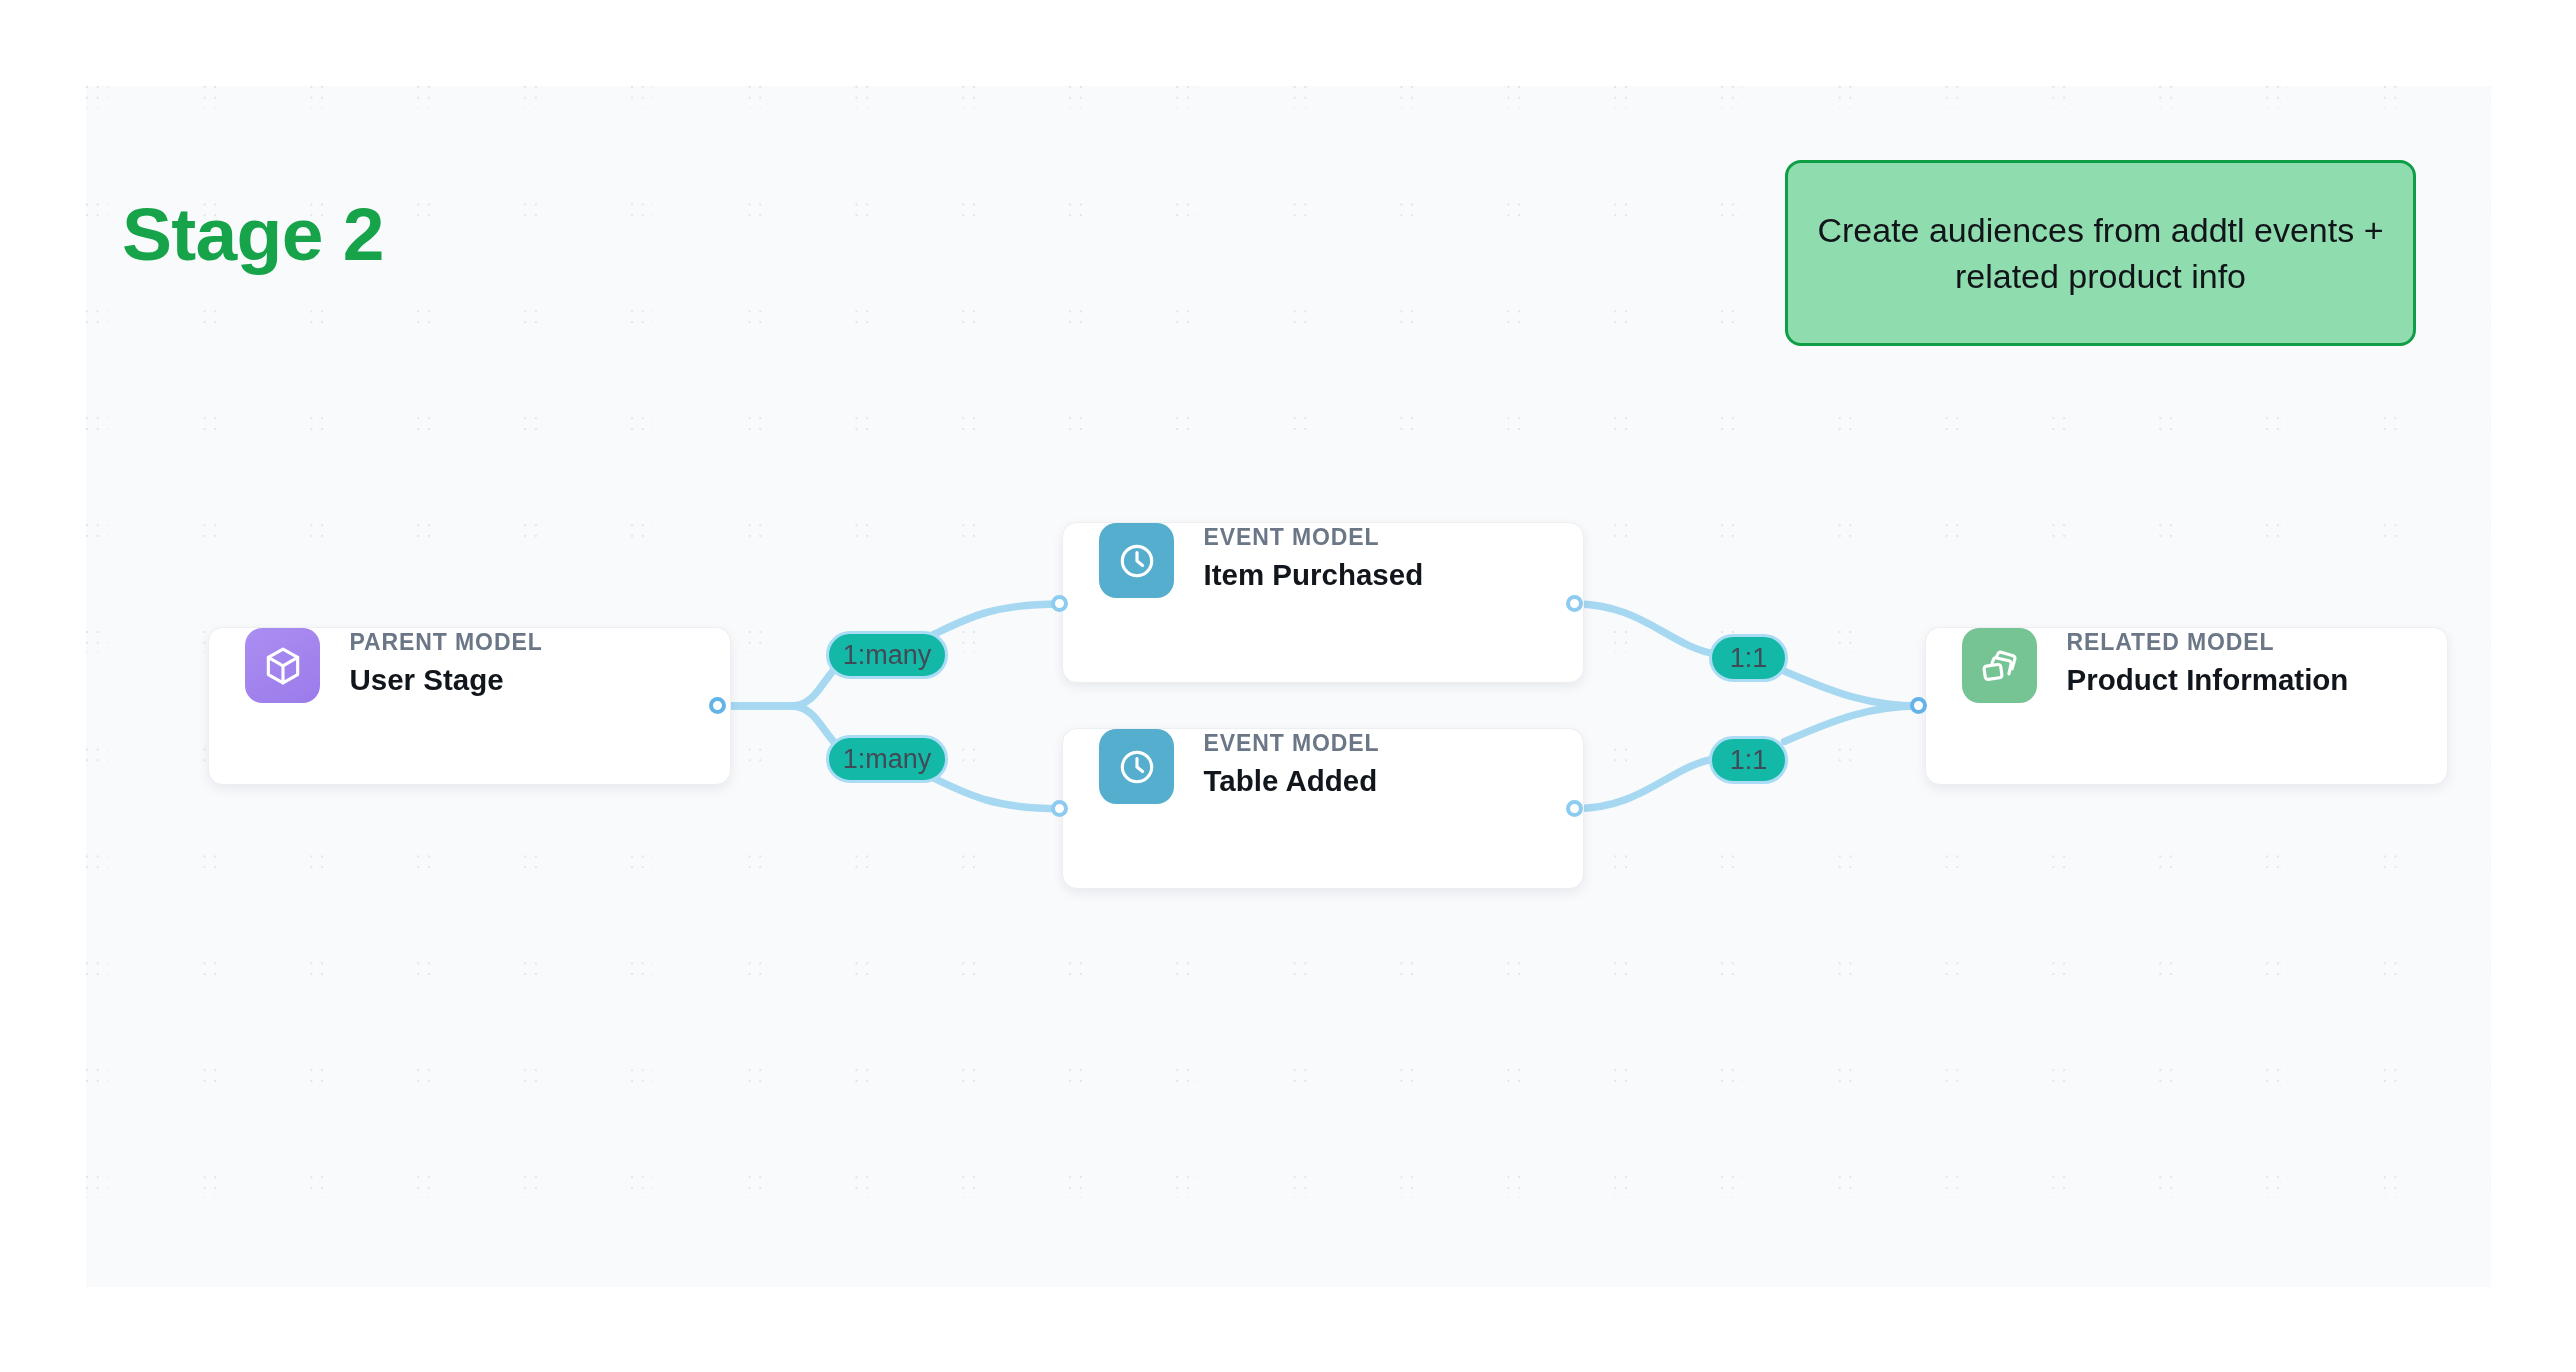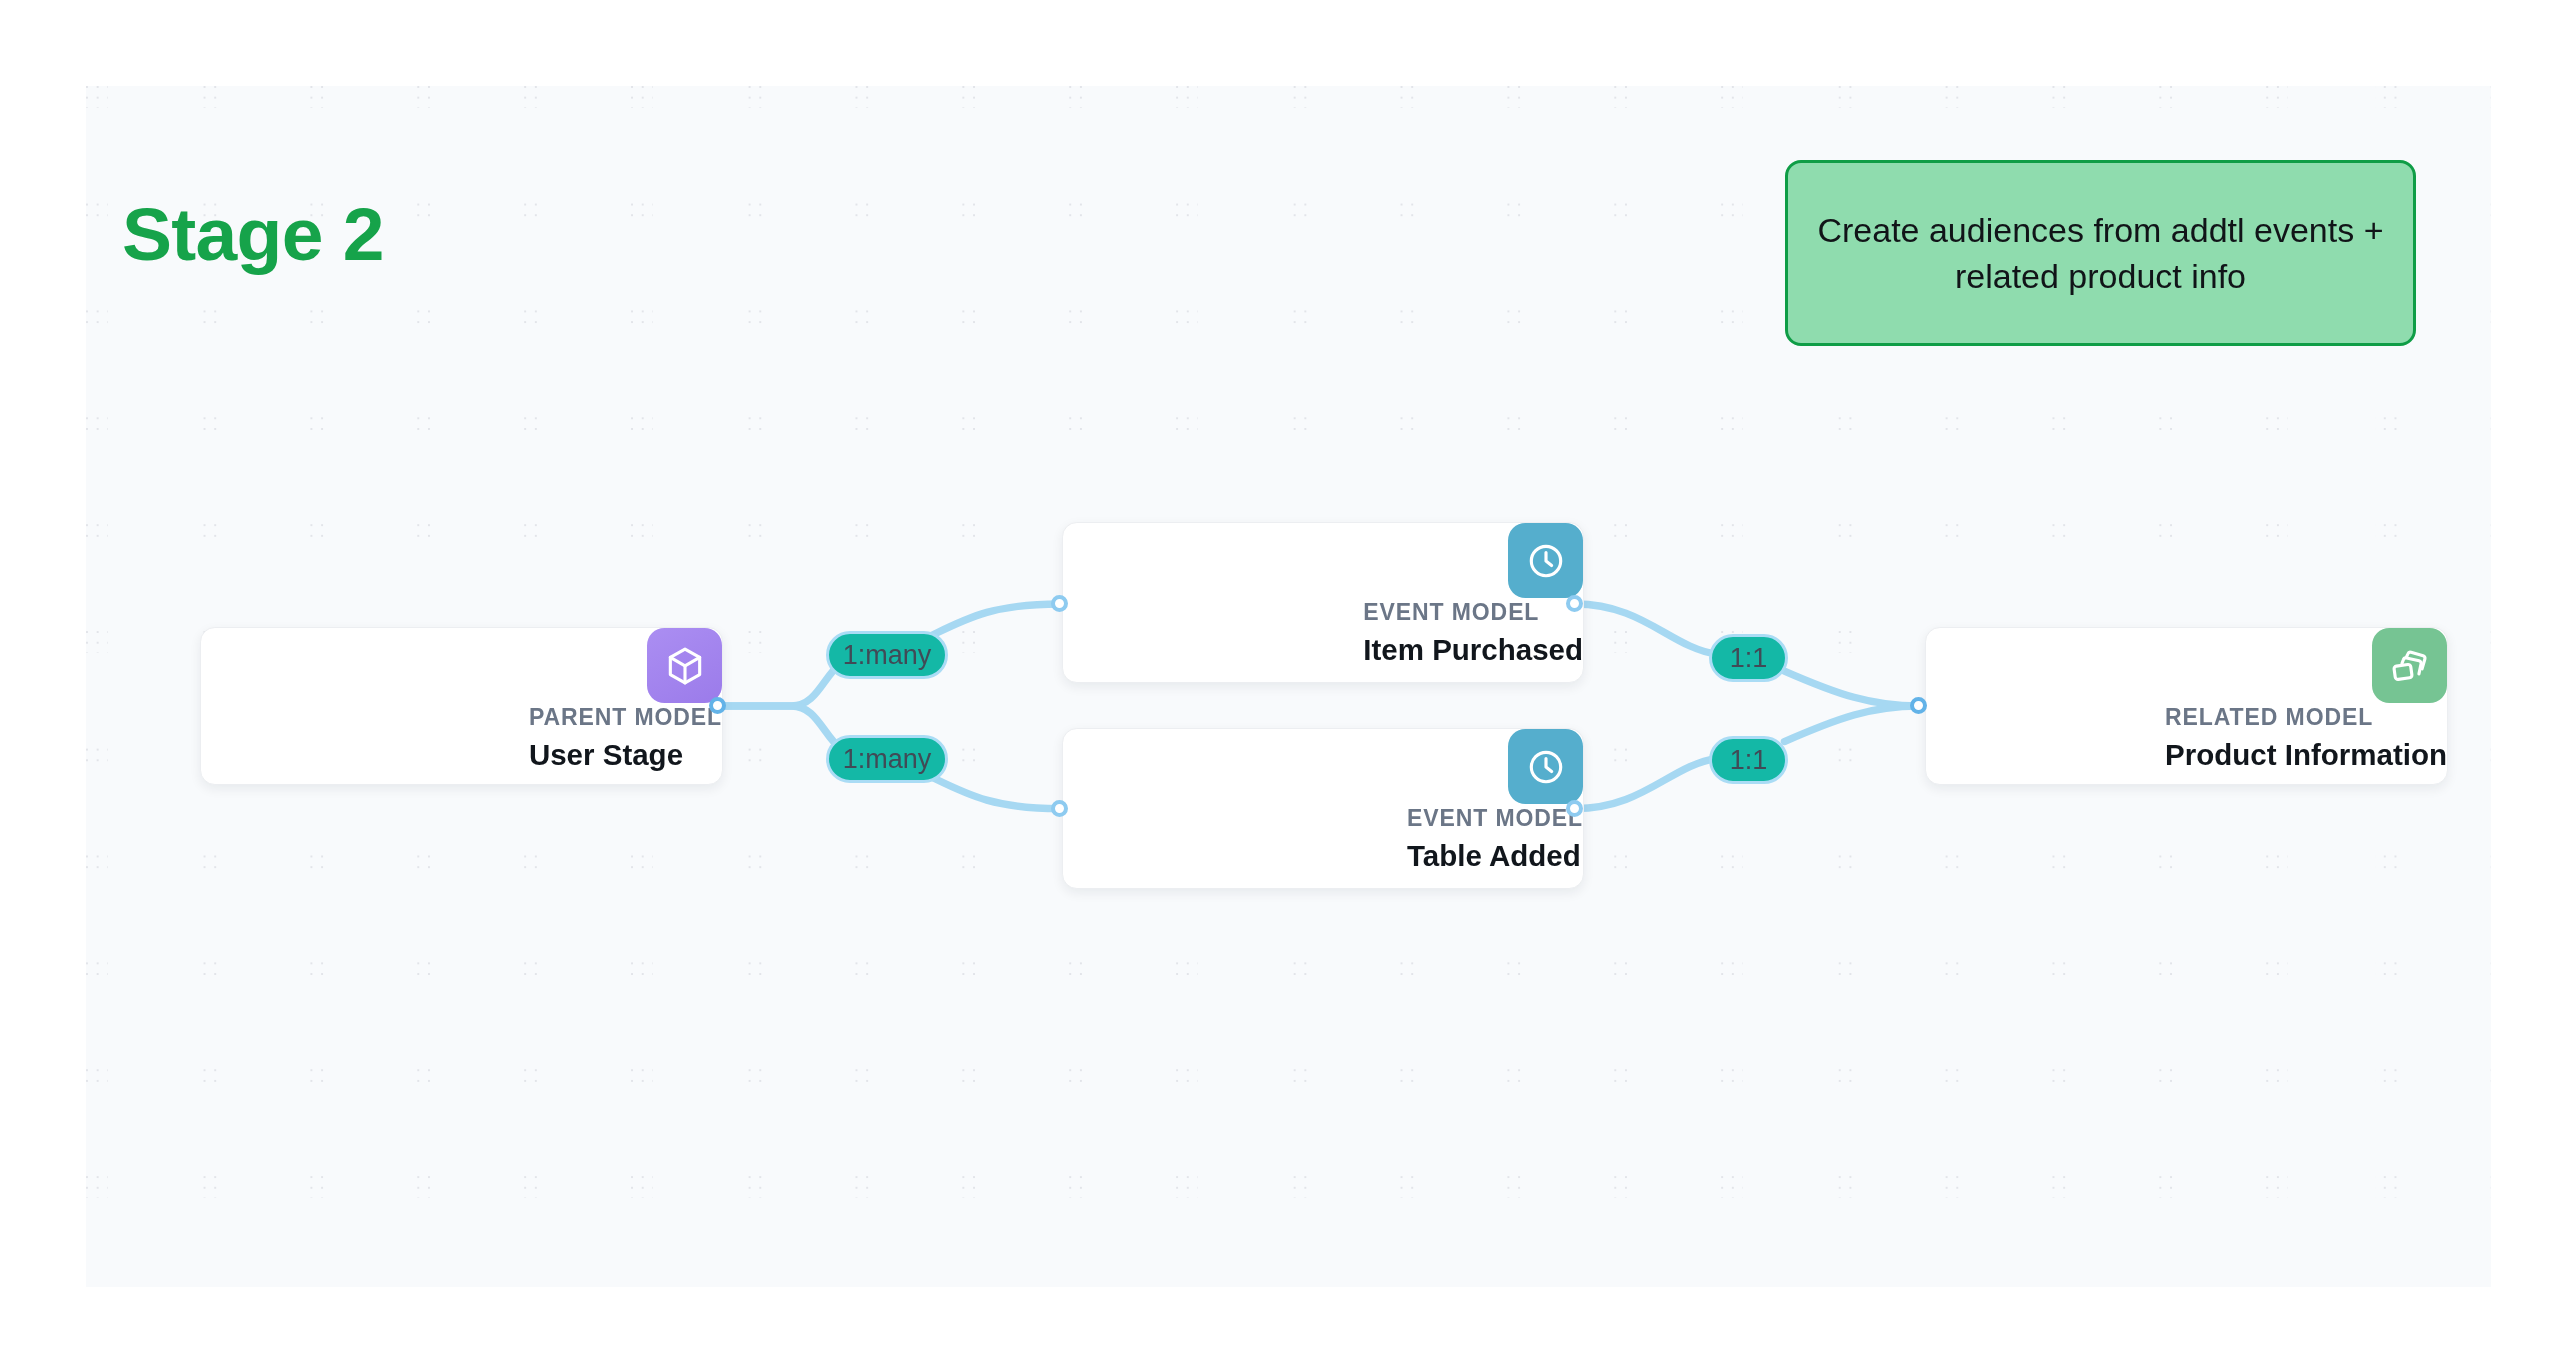--- a/index.html
+++ b/index.html
@@ -91,23 +91,22 @@
 
   
   .node {
     position: absolute;
     box-sizing: border-box;
     background: #ffffff;
     border: 1.3px solid #eceef1;
     border-radius: 14.8px;
     box-shadow: 0 4px 12px rgba(15, 23, 42, 0.07);
     display: flex;
-    align-items: flex-end;
+    align-items: flex-start;
     padding-left: 36px;
-    flex-direction: column;
   }
   .node-icon {
     width: 75px;
     height: 75px;
     border-radius: 17.4px;
     flex: 0 0 auto;
     display: flex;
     align-items: center;
     justify-content: center;
   }
@@ -187,21 +186,21 @@
     <path d="M 1350 1140 C 1430 1175 1460 1205 1580 1205"></path>
 
     <path d="M 2348 900 C 2450 900 2490 965 2560 975"></path>
     <path d="M 2348 1205 C 2450 1205 2490 1140 2560 1130"></path>
 
     <path d="M 2660 1000 C 2740 1035 2790 1052 2860 1052"></path>
     <path d="M 2660 1105 C 2740 1070 2790 1052 2860 1052"></path>
   </g>
 </svg>
 
-<div class="node" style="left:200px; top:627px; width:523px; height:158px;">
+<div class="node" style="left:208px; top:627px; width:523px; height:158px;">
   <div class="node-icon icon-parent">
     <svg width="44" height="44" viewBox="0 0 24 24" fill="none" stroke="#ffffff" stroke-width="1.7" stroke-linejoin="round" stroke-linecap="round">
       <path d="M12 2.8 20 7.3v9.4L12 21.2 4 16.7V7.3z"></path>
       <path d="M4 7.3 12 11.9l8-4.6"></path>
       <path d="M12 11.9V21.2"></path>
     </svg>
   </div>
   <div class="node-text">
     <div class="node-kicker">PARENT MODEL</div>
     <div class="node-title">User Stage</div>

